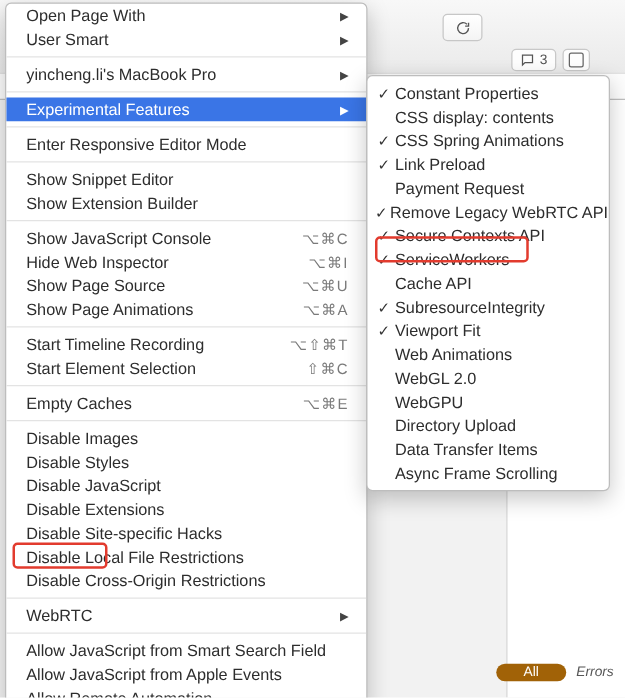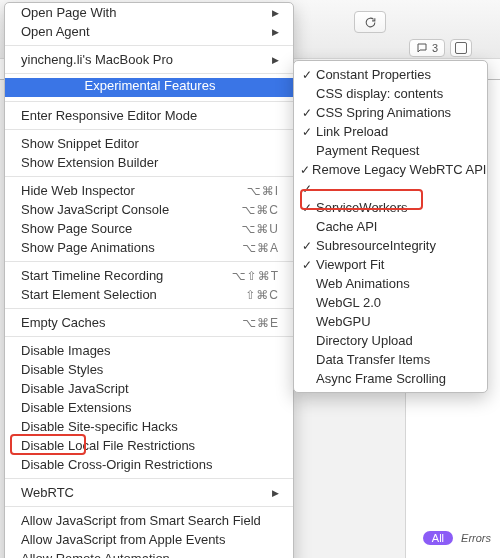--- a/index.html
+++ b/index.html
@@ -70,23 +70,23 @@
     background:#fff;
     border-left:1px solid #d5d5d5;
   }
   .filters {
     position:absolute;
     bottom:13px; right:9px;
     display:flex; align-items:center; gap:8px;
     font-size:11px;
   }
   .pill-all {
-    background:#8b5cf6;
+    background:#a16207;
     color:#fff;
-    padding:1px 9px;
+    padding:1px 22px;
     border-radius:8px;
   }
   .filters .f { color:#555;font-style:italic; }
 
   .menu {
     position:absolute;
     left:4px; top:2px;
     width:290px;
     background:#fff;
     border:1px solid #bdbdbd;
@@ -100,21 +100,20 @@
     padding:0 14px 0 16px;
     white-space:nowrap;
     position:relative;
     color:#2d2d2d;
     gap:17px;
   }
   .menu .sep { height:1px; background:#e3e3e3; margin:4px 0; }
   .menu .item.sel {
     background:#3a75e6;
     color:#fff;
-    flex-direction:column;
   }
   .menu .item .shortcut {
     margin-left:auto;
     color:#7a7a7a;
     font-size:12px;
     letter-spacing:1px;
   }
   .menu .item .arrow {
     margin-left:auto;
     font-size:9px;
@@ -177,21 +176,21 @@
   <span class="pill-all">All</span>
   <span class="f">Errors</span>
 </div>
 
 <div class="menu" id="menu">
     <div class="item">
       <span>Open Page With</span>
       <span class="arrow">▶</span>
     </div>
     <div class="item">
-      <span>Open Agent</span>
+      <span>User Smart</span>
       <span class="arrow">▶</span>
     </div>
     <div class="sep"></div>
     <div class="item">
       <span>yincheng.li's MacBook Pro</span>
       <span class="arrow">▶</span>
     </div>
     <div class="sep"></div>
     <div class="item sel">
       <span>Experimental Features</span>
@@ -203,28 +202,28 @@
     </div>
     <div class="sep"></div>
     <div class="item">
       <span>Show Snippet Editor</span>
     </div>
     <div class="item">
       <span>Show Extension Builder</span>
     </div>
     <div class="sep"></div>
     <div class="item">
+      <span>Show JavaScript Console</span>
+      <span class="shortcut">⌥⌘C</span>
+    </div>
+    <div class="item">
       <span>Hide Web Inspector</span>
       <span class="shortcut">⌥⌘I</span>
     </div>
     <div class="item">
-      <span>Show JavaScript Console</span>
-      <span class="shortcut">⌥⌘C</span>
-    </div>
-    <div class="item">
       <span>Show Page Source</span>
       <span class="shortcut">⌥⌘U</span>
     </div>
     <div class="item">
       <span>Show Page Animations</span>
       <span class="shortcut">⌥⌘A</span>
     </div>
     <div class="sep"></div>
     <div class="item">
       <span>Start Timeline Recording</span>
@@ -297,20 +296,21 @@
     <div class="sitem">
       <span class="chk"></span>
       <span class="lbl">Payment Request</span>
     </div>
     <div class="sitem">
       <span class="chk">✓</span>
       <span class="lbl">Remove Legacy WebRTC API</span>
     </div>
     <div class="sitem">
       <span class="chk">✓</span>
+      <span class="lbl">Secure Contexts API</span>
     </div>
     <div class="sitem">
       <span class="chk">✓</span>
       <span class="lbl">ServiceWorkers</span>
     </div>
     <div class="sitem">
       <span class="chk"></span>
       <span class="lbl">Cache API</span>
     </div>
     <div class="sitem">

